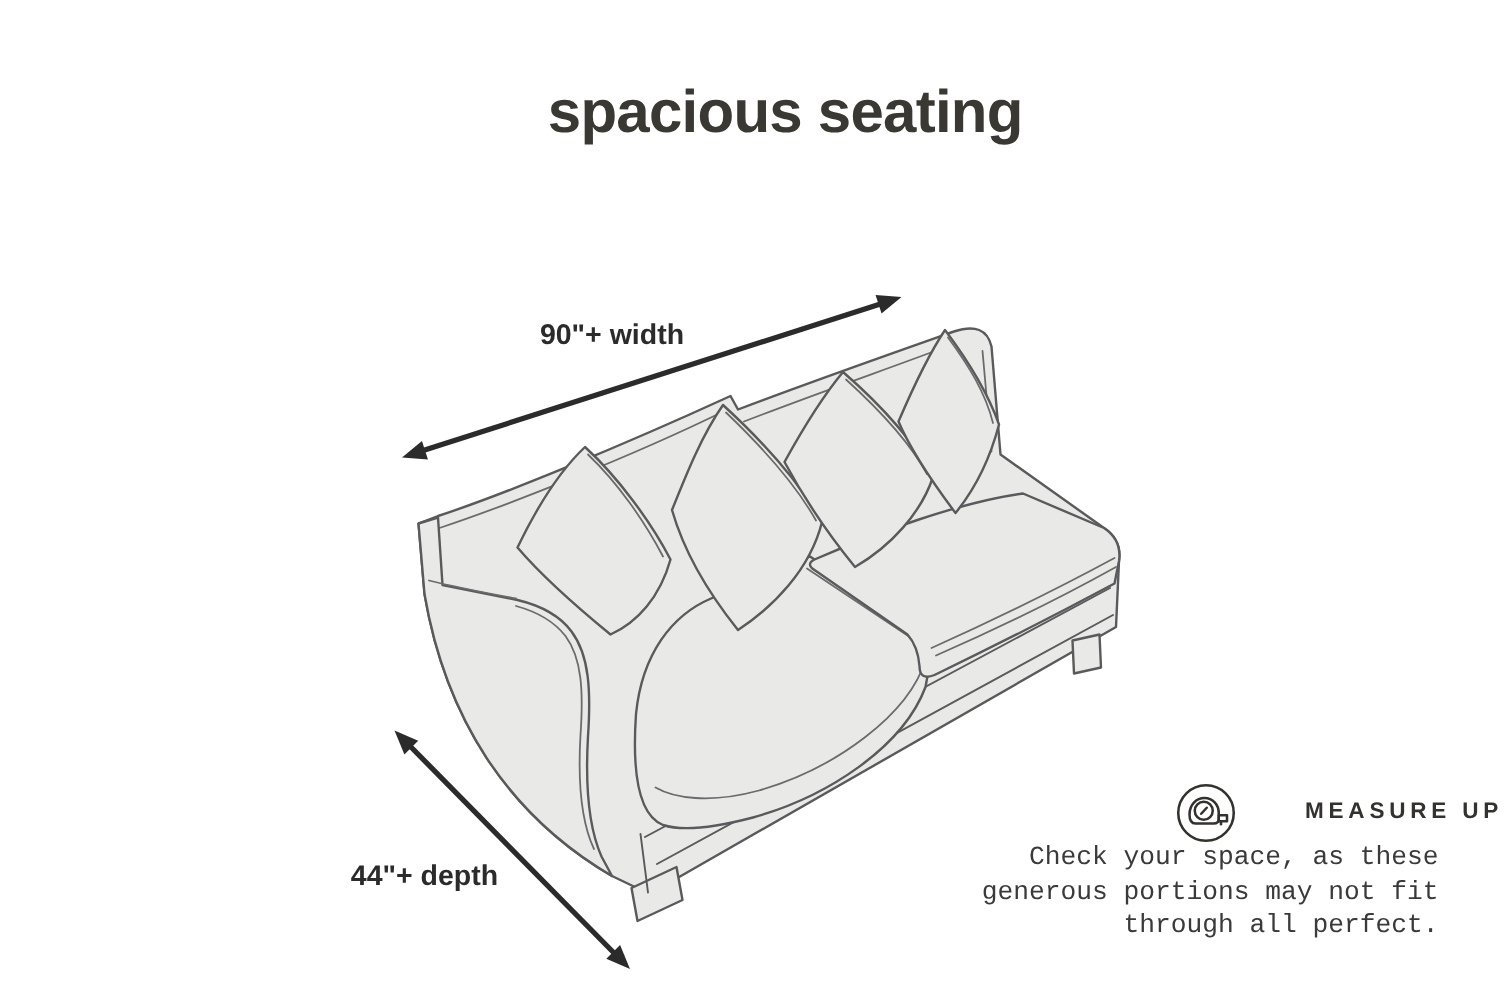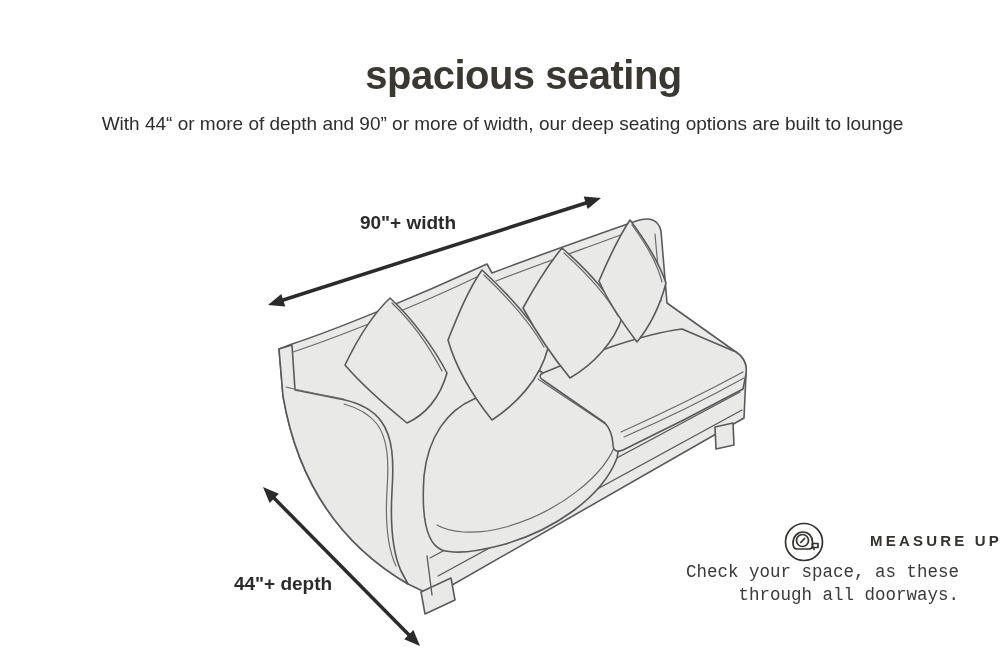--- a/index.html
+++ b/index.html
@@ -19,21 +19,20 @@
   .svg-label{font-family:"Liberation Sans", sans-serif;font-weight:bold;font-size:19px;fill:#2b2b2b;}
 </style>
 </head>
 <body>
 
 <div id="page">
 
   <div id="page-title">spacious seating</div>
 
   <div id="description">
-    <div>With 44“ or more of depth and 90” or more of width, our deep seating options are built to lounge</div>
   </div>
 
   <svg id="diagram-svg" width="1005" height="671" viewBox="0 0 1005 671">
 
     <g stroke="#5a5a5c" stroke-width="1.6" fill="none" stroke-linejoin="round" stroke-linecap="round">
 
       <path fill="#e9e9e7" d="
         M 279,349 L 292,344
         C 335,330 415,297 487,264
         L 492,273
@@ -157,17 +156,18 @@
         <path d="M 10,22 C 10,15.5 14.5,11 20,11 C 25.5,11 29.5,15.5 29.5,21 L 29.5,25 Q 29.5,28 26,28 L 14,28 Q 10,28 10,22 Z"></path>
         <circle cx="19.5" cy="19.5" r="6"></circle>
         <line x1="21.5" y1="17.5" x2="17.8" y2="21.5"></line>
         <rect x="29.5" y="22.5" width="5.5" height="4"></rect>
         <line x1="31" y1="26.5" x2="31" y2="28.5"></line>
       </g>
     </svg>
     <span id="measure-title">MEASURE UP</span>
     <div id="measure-caption">
       <div>Check your space, as these</div>
-      <div>through all doorways.</div>
+      <div>generous portions may not fit</div>
+      <div>through all perfect.</div>
     </div>
   </div>
 
 </div>
 
 </body></html>

